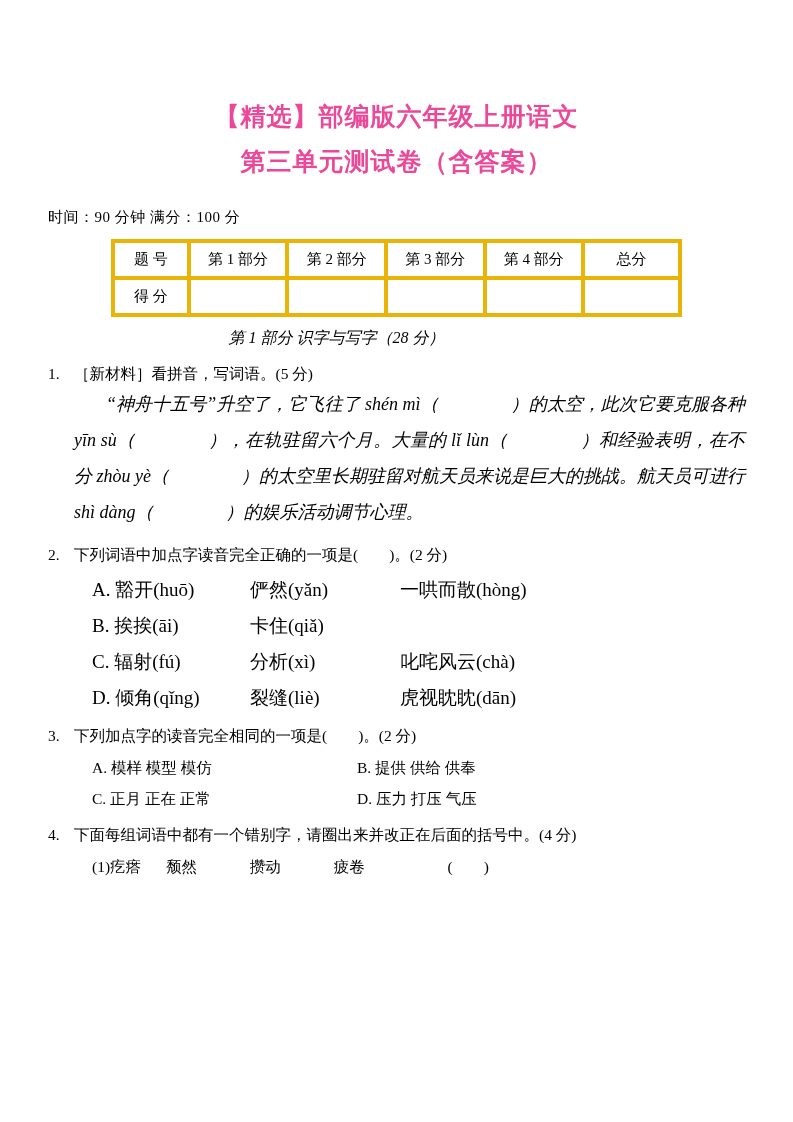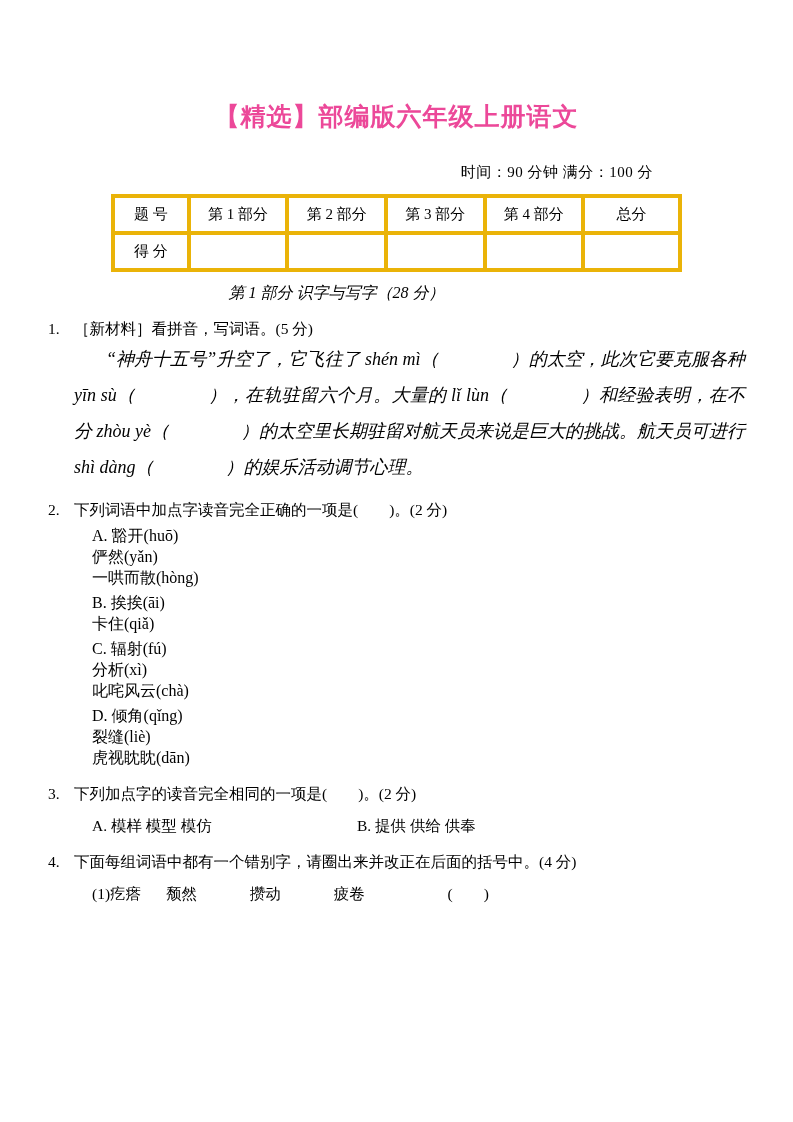--- a/index.html
+++ b/index.html
@@ -27,21 +27,21 @@
     color: #ec4899;
     font-size: 25px;
     font-weight: bold;
     letter-spacing: 1px;
   }
   .title-1 { margin-top: 100px; }
   .title-2 { margin-top: 12px; }
 
   .meta-line {
     margin-top: 30px;
-    text-align: right;
+    text-align: left;
     padding-right: 92px;
     font-size: 15px;
   }
   .meta-line span { letter-spacing: 0.5px; }
 
   table.score-table {
     margin: 12px auto 0 auto;
     border-collapse: collapse;
     width: 571px;
   }
@@ -82,24 +82,23 @@
     font-size: 18px;
     line-height: 2.0;
     text-indent: 32px;
     text-align: justify;
     padding-left: 26px;
     font-style: italic;
   }
 
   .opt-row {
     display: flex;
-    margin-top: 4px;
-    font-size: 16px;
+    margin-top: 10px;
+    font-size: 19px;
     padding-left: 44px;
-    flex-direction: column;
   }
   .opt-row .o1 { width: 158px; }
   .opt-row .o2 { width: 150px; }
   .opt-row .o3 { flex: 1; }
 
   .opt-row2 {
     display: flex;
     margin-top: 10px;
     font-size: 15.5px;
     padding-left: 44px;
@@ -117,20 +116,21 @@
   .sub .g2 { display: inline-block; width: 80px; }
   .sub .g3 { display: inline-block; width: 80px; }
   .sub .g4 { display: inline-block; width: 110px; }
 </style>
 </head>
 <body>
 
 <div class="page">
 
   <div class="title title-1">【精选】部编版六年级上册语文</div>
+  <div class="title title-2">第三单元测试卷（含答案）</div>
 
   <div class="meta-line">
     <span>时间：90 分钟   满分：100 分</span>
   </div>
 
   <table class="score-table">
     <tbody>
         <tr>
       <td class="col-head">题 号</td>
       <td class="col-part">第 1 部分</td>
@@ -184,20 +184,24 @@
   </div>
 
   <div class="q">
     <span class="num">3.</span>
     <span class="q-body">下列加点字的读音完全相同的一项是(　　)。(2 分)</span>
   </div>
   <div class="opt-row2">
     <span class="c1"><span>A.</span>&nbsp;<span>模样  模型  模仿</span></span>
     <span class="c2"><span>B.</span>&nbsp;<span>提供  供给  供奉</span></span>
   </div>
+  <div class="opt-row2">
+    <span class="c1"><span>C.</span>&nbsp;<span>正月  正在  正常</span></span>
+    <span class="c2"><span>D.</span>&nbsp;<span>压力  打压  气压</span></span>
+  </div>
 
   <div class="q">
     <span class="num">4.</span>
     <span class="q-body">下面每组词语中都有一个错别字，请圈出来并改正在后面的括号中。(4 分)</span>
   </div>
   <div class="sub">
     <span class="g1"><span>(1)</span><span>疙瘩</span></span>
     <span class="g2">颓然</span>
     <span class="g3">攒动</span>
     <span class="g4">疲卷</span>

